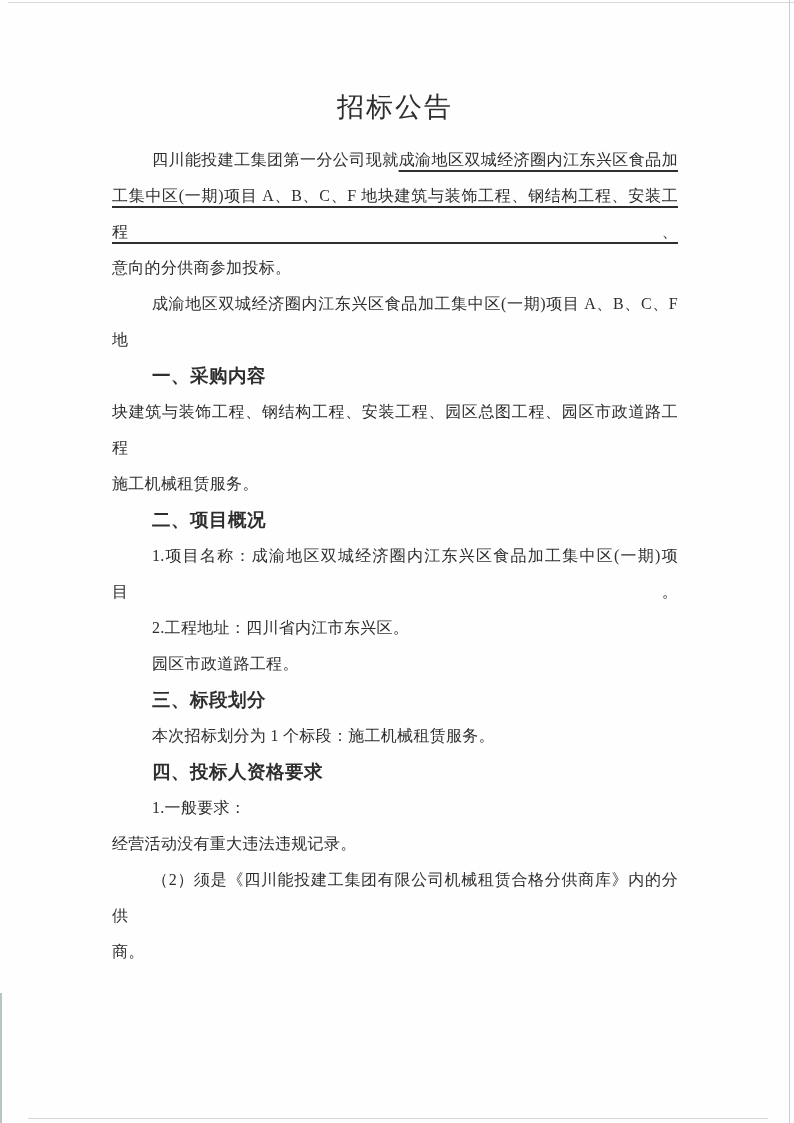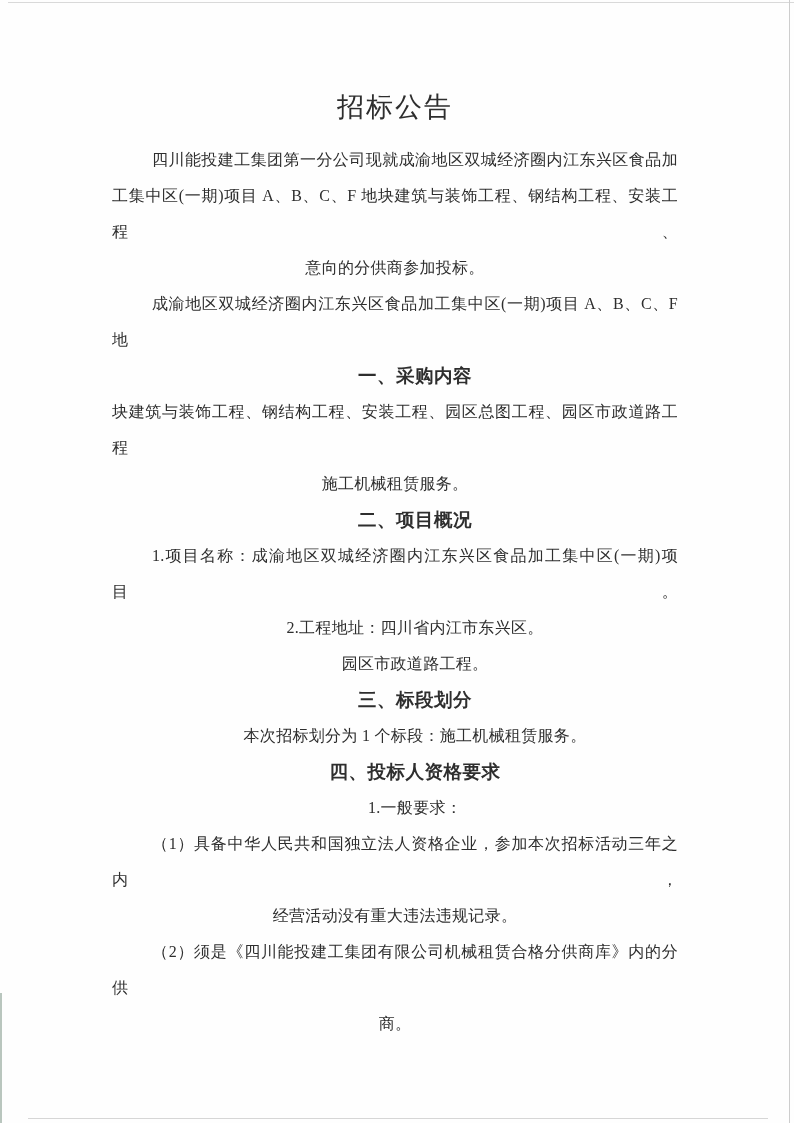--- a/index.html
+++ b/index.html
@@ -27,35 +27,35 @@
     line-height: 1.15;
     font-family: Liberation Serif, serif;
   }
   .doc-body { margin-top: 19px; }
   .line {
     width: 566px;
     line-height: 36px;
     font-size: 16px;
     letter-spacing: 0.3px;
     white-space: nowrap;
-    text-align: center;
   }
   .line.justify {
     white-space: normal;
     text-align: justify;
     text-align-last: justify;
     text-justify: inter-character;
   }
   .line.indent { text-indent: 40px; }
   .line.heading {
     font-weight: bold;
     font-size: 18.5px;
     letter-spacing: 0.5px;
   }
   .u {
+    text-decoration: underline;
     text-underline-offset: 5px;
     text-decoration-thickness: 1.5px;
   }
   
   .artifact { position: absolute; pointer-events: none; }
   .artifact-top { left: 8px; top: 2px; width: 786px; height: 1px; background: #d9d9d9; }
   .artifact-right { left: 789px; top: 0; width: 1px; height: 1123px; background: #cdcdcd; }
   .artifact-left { left: 0; top: 993px; width: 2px; height: 130px; background: #b9c6be; }
   .artifact-bottom { left: 28px; top: 1118px; width: 740px; height: 1px; background: #d6d6d6; }
 </style>
@@ -79,20 +79,19 @@
         <div class="line justify"><span>块建筑与装饰工程、钢结构工程、安装工程、园区总图工程、园区市政道路工程</span></div>
         <div class="line"><span>施工机械租赁服务。</span></div>
         <div class="line heading indent">二、项目概况</div>
         <div class="line indent justify"><span>1.项目名称：成渝地区双城经济圈内江东兴区食品加工集中区(一期)项目。</span></div>
         <div class="line indent"><span>2.工程地址：四川省内江市东兴区。</span></div>
         <div class="line indent"><span>园区市政道路工程。</span></div>
         <div class="line heading indent">三、标段划分</div>
         <div class="line indent"><span>本次招标划分为 1 个标段：施工机械租赁服务。</span></div>
         <div class="line heading indent">四、投标人资格要求</div>
         <div class="line indent"><span>1.一般要求：</span></div>
-        <div class="line indent justify"><span>（1）具备中华人民共和国独立法人资格企业，参加本次招标活动三年之内，</span></div>
         <div class="line"><span>经营活动没有重大违法违规记录。</span></div>
         <div class="line indent justify"><span>（2）须是《四川能投建工集团有限公司机械租赁合格分供商库》内的分供</span></div>
         <div class="line"><span>商。</span></div>
         <div class="line indent"></div>
       </div>
   </div>
 </div>
 
 </body></html>

